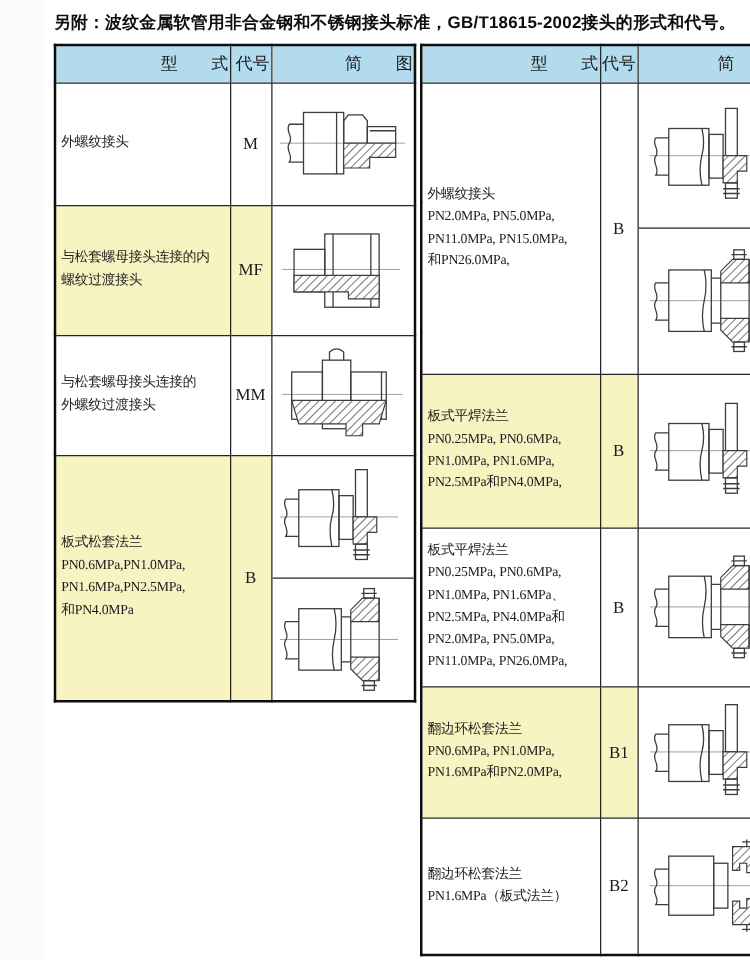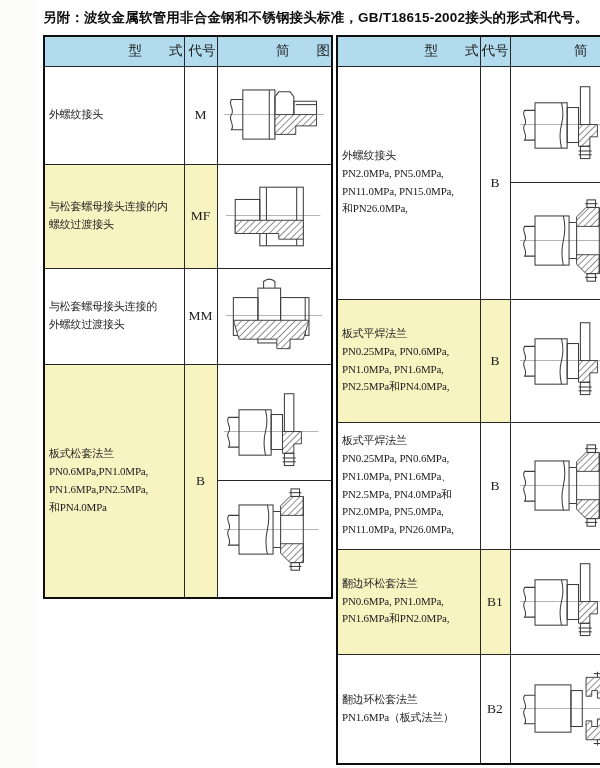--- a/index.html
+++ b/index.html
@@ -101,21 +101,21 @@
                   <rect class="ln" x="12" y="26" width="26" height="40"></rect>
                   <rect class="ln" x="38" y="16" width="24" height="58"></rect>
                   <path class="ln" d="M44 16 V9 q6 -5 12 0 V16"></path>
                   <rect class="ln" x="62" y="26" width="30" height="40"></rect>
                   <line class="ln" x1="88" y1="26" x2="88" y2="66"></line>
                   <path class="hat" d="M12 50 H92 L86 70 H72 V80 H58 V70 H18 Z"></path>
                 </svg>
               </div>
         </td>
       </tr>
-      <tr style="height:234px">
+      <tr style="height:197px">
         <td class="type hl">板式松套法兰
 PN0.6MPa,PN1.0MPa,
 PN1.6MPa,PN2.5MPa,
 和PN4.0MPa</td>
         <td class="code hl">B</td>
         <td class="dcell">
           <div class="half" style="height:97px">
                 <svg class="diag" width="104" viewBox="0 0 110 90">
                   <line class="cl" x1="2" y1="45" x2="102" y2="45"></line>
                   <path class="ln" d="M18 30 H7 c-4 5 4 10 0 15.5 c-4 5 4 10 0 16 H18"></path>

